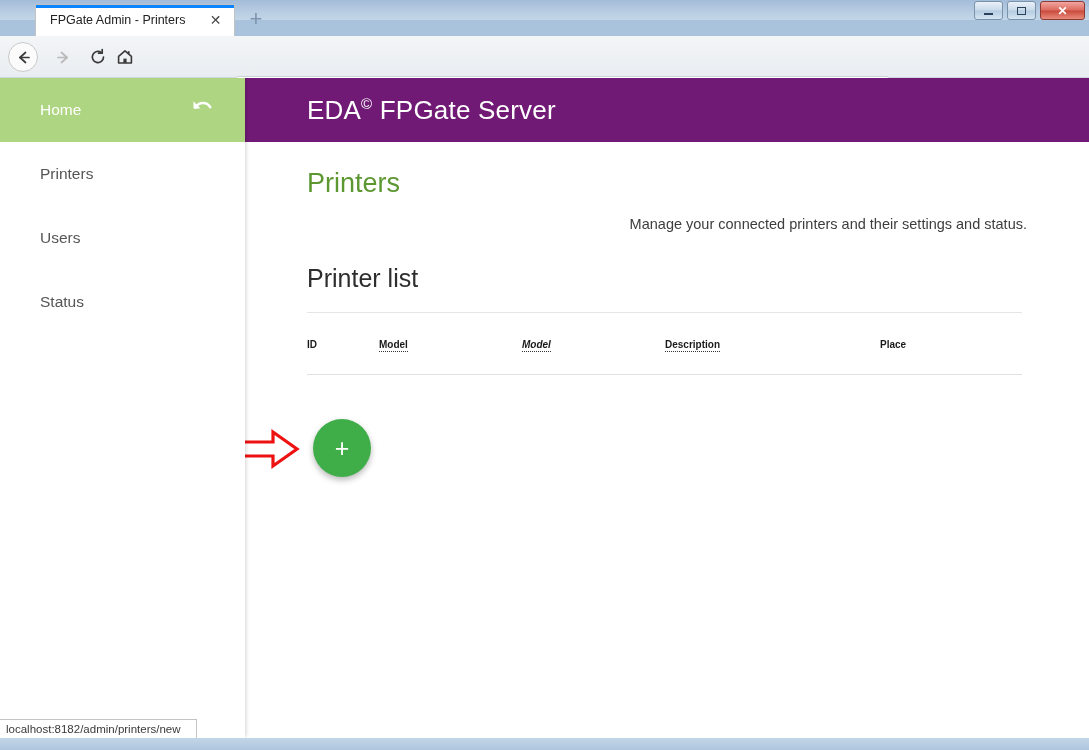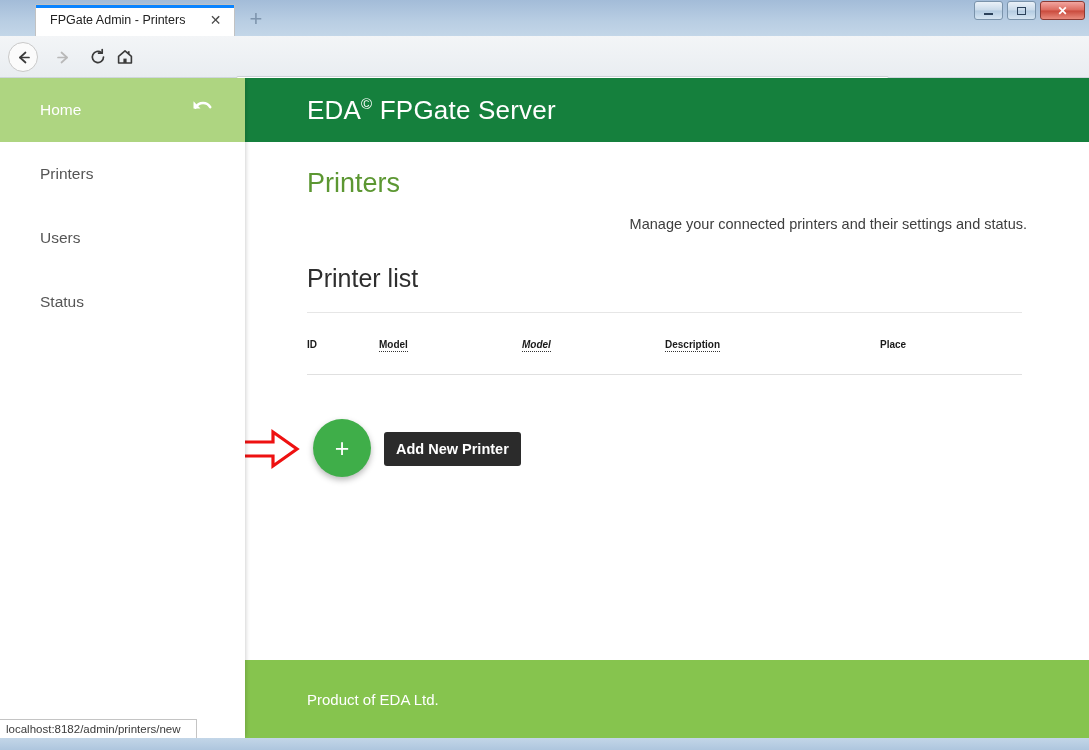--- a/index.html
+++ b/index.html
@@ -12,21 +12,21 @@
 
   
   #window {
     position: relative;
     width: 1089px; height: 750px;
     background: linear-gradient(to bottom, #a9c2dc 0%, #bcd0e4 100%);
   }
 
   
   #tabstrip {
-    position: absolute; left: 0; top: 0; width: 1089px; height: 36px;
+    position: absolute; left: 0; top: 0; width: 1089px; height: 20px;
     background: linear-gradient(to bottom, #a3bcd8 0%, #b9cee3 60%, #c3d6e8 100%);
   }
   #tab-active {
     position: absolute; left: 35px; top: 4px; width: 200px; height: 32px;
     background: #ffffff;
     border: 1px solid #c2c2c2; border-bottom: none;
     border-radius: 2px 2px 0 0;
   }
   #tab-accent {
     position: absolute; left: 0; top: 0; width: 100%; height: 3px;
@@ -120,21 +120,21 @@
   }
   .nav-item.active { background: #aed581; color: #ffffff; }
   .nav-item .undo-icon { position: absolute; right: 32px; top: 20px; color: #fff; }
 
   
   #content {
     position: absolute; left: 245px; top: 0; width: 844px; height: 660px;
     background: #fff; overflow: hidden;
   }
   #app-header {
-    height: 64px; background: #15803d; display: flex; align-items: center;
+    height: 64px; background: #701a75; display: flex; align-items: center;
     padding-left: 62px;
   }
   #app-title { font-size: 26px; color: #ffffff; font-weight: 400; letter-spacing: .2px; }
   #app-title sup { font-size: 15px; vertical-align: super; }
 
   #page-body { padding: 26px 62px 0 62px; }
   #page-title { font-size: 27px; color: #5c9732; font-weight: 400; margin-bottom: 17px; }
   #page-sub { font-size: 14.5px; color: #3d3d3d; margin-bottom: 32px; text-align: right; }
   #list-title { font-size: 25px; color: #2e2e2e; font-weight: 400; margin-bottom: 19px; margin-top: 32px; }
   #list-rule { height: 1px; background: #e6e6e6; width: 715px; }
@@ -333,26 +333,22 @@
 
         <div id="fab-row">
           <div id="red-arrow">
             <svg width="62" height="42" viewBox="0 0 62 42">
               <path d="M2 14 L34 14 L34 4 L58 21 L34 38 L34 28 L2 28 Z" fill="none" stroke="#ee1111" stroke-width="3.2" stroke-linejoin="miter"></path>
             </svg>
           </div>
           <div id="fab">
             <span>+</span>
           </div>
-          <div id="fab-tip">Add New Printer</div>
         </div>
       </div>
 
-      <footer id="site-footer">
-        <span>Product of EDA Ltd.</span>
-      </footer>
     </main>
 
     <div id="statusbar">localhost:8182/admin/printers/new</div>
   </div>
 
   <div id="bottom-strip"></div>
 </div>
 
 </body></html>

